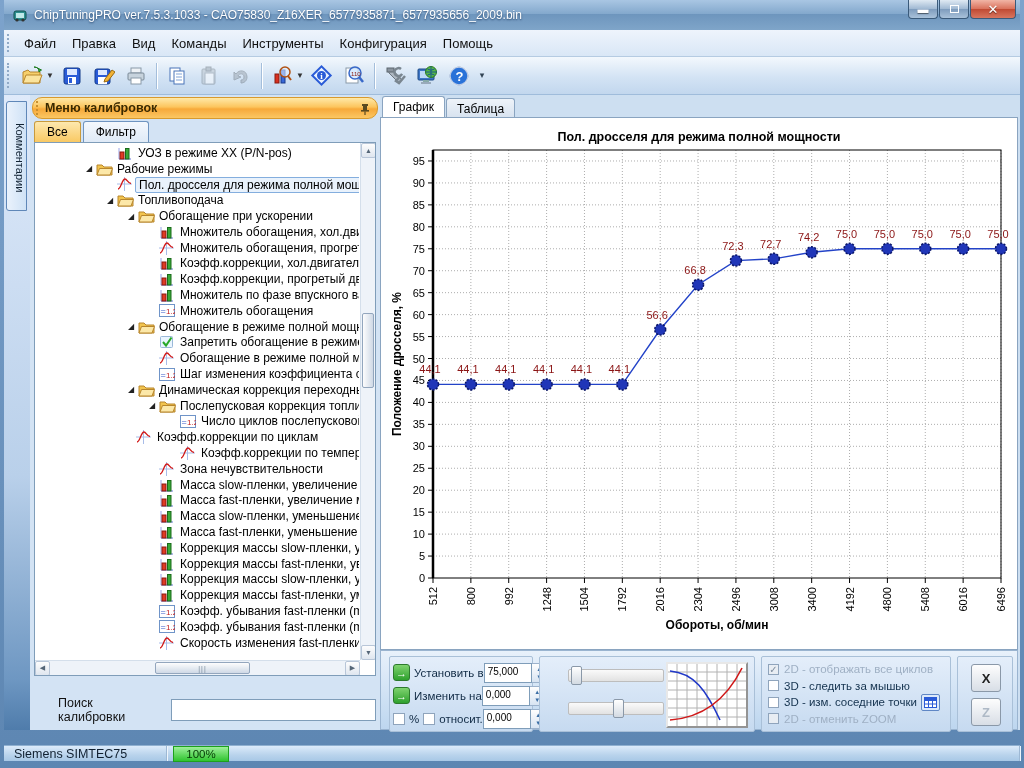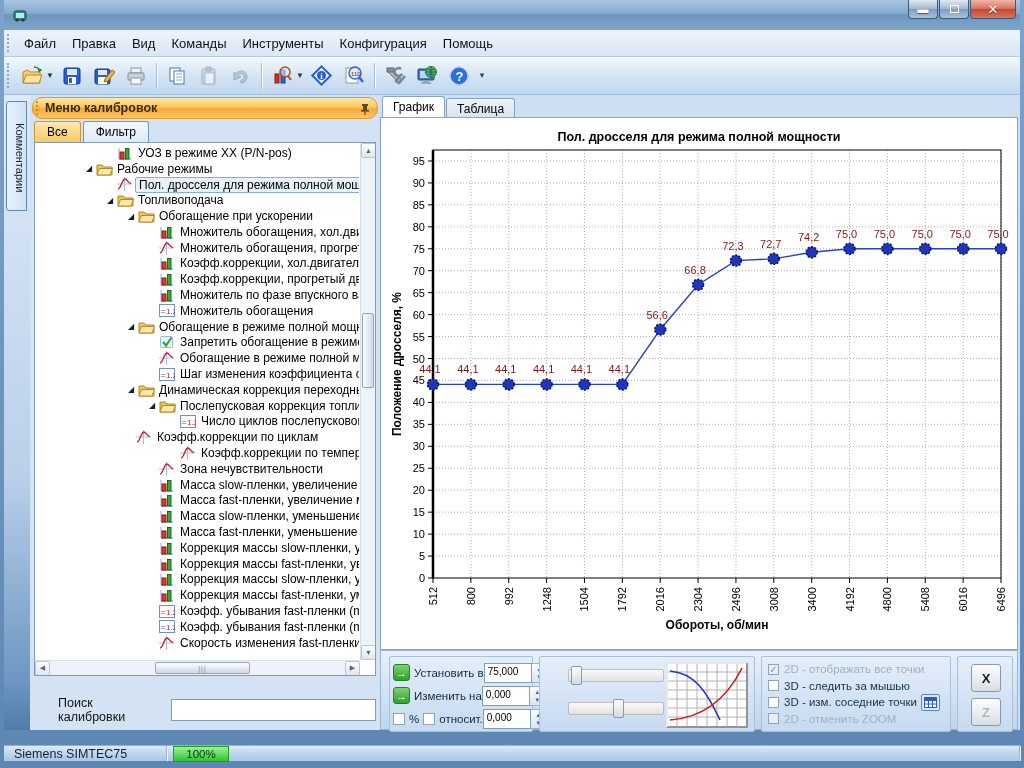--- a/index.html
+++ b/index.html
@@ -131,20 +131,21 @@
 <div id="win">
  <div id="inner">
 
   <div id="titlebar">
     <svg width="16" height="16">
       <rect x="2" y="4" width="12" height="9" rx="2" fill="#2e8f8f" stroke="#12504f"></rect>
       <rect x="4" y="6" width="8" height="5" fill="#bfe8e8"></rect>
       <circle cx="5" cy="13" r="1.6" fill="#333"></circle>
           <circle cx="11" cy="13" r="1.6" fill="#333"></circle>
     </svg>
+    <span class="title">ChipTuningPRO ver.7.5.3.1033 - CAO75830_Z16XER_6577935871_6577935656_2009.bin</span>
     <div id="winbtns">
       <div class="wbtn">▬</div>
       <div class="wbtn">
             <span class="maxbox"></span>
           </div>
       <div class="wbtn close">✕</div>
     </div>
   </div>
 
   <div id="menubar">
@@ -866,21 +867,21 @@
                   </g>
               <path d="M2,7 C26,9 38,26 52,56" stroke="#2038c8" fill="none" stroke-width="1.6"></path>
               <path d="M2,56 C30,54 56,40 74,4" stroke="#d01818" fill="none" stroke-width="1.6"></path>
             </svg>
           </div>
         </div>
 
         <div class="group" id="group-opts">
               <div class="orow disabled">
                 <span class="cb checked"></span>
-                <span>2D - отображать все точки</span>
+                <span>2D - отображать все циклов</span>
               </div>
               <div class="orow">
                 <span class="cb"></span>
                 <span>3D - следить за мышью</span>
               </div>
               <div class="orow">
                 <span class="cb"></span>
                 <span>3D - изм. соседние точки</span>
                 <span class="gridbtn">
                   <svg width="13" height="11">

